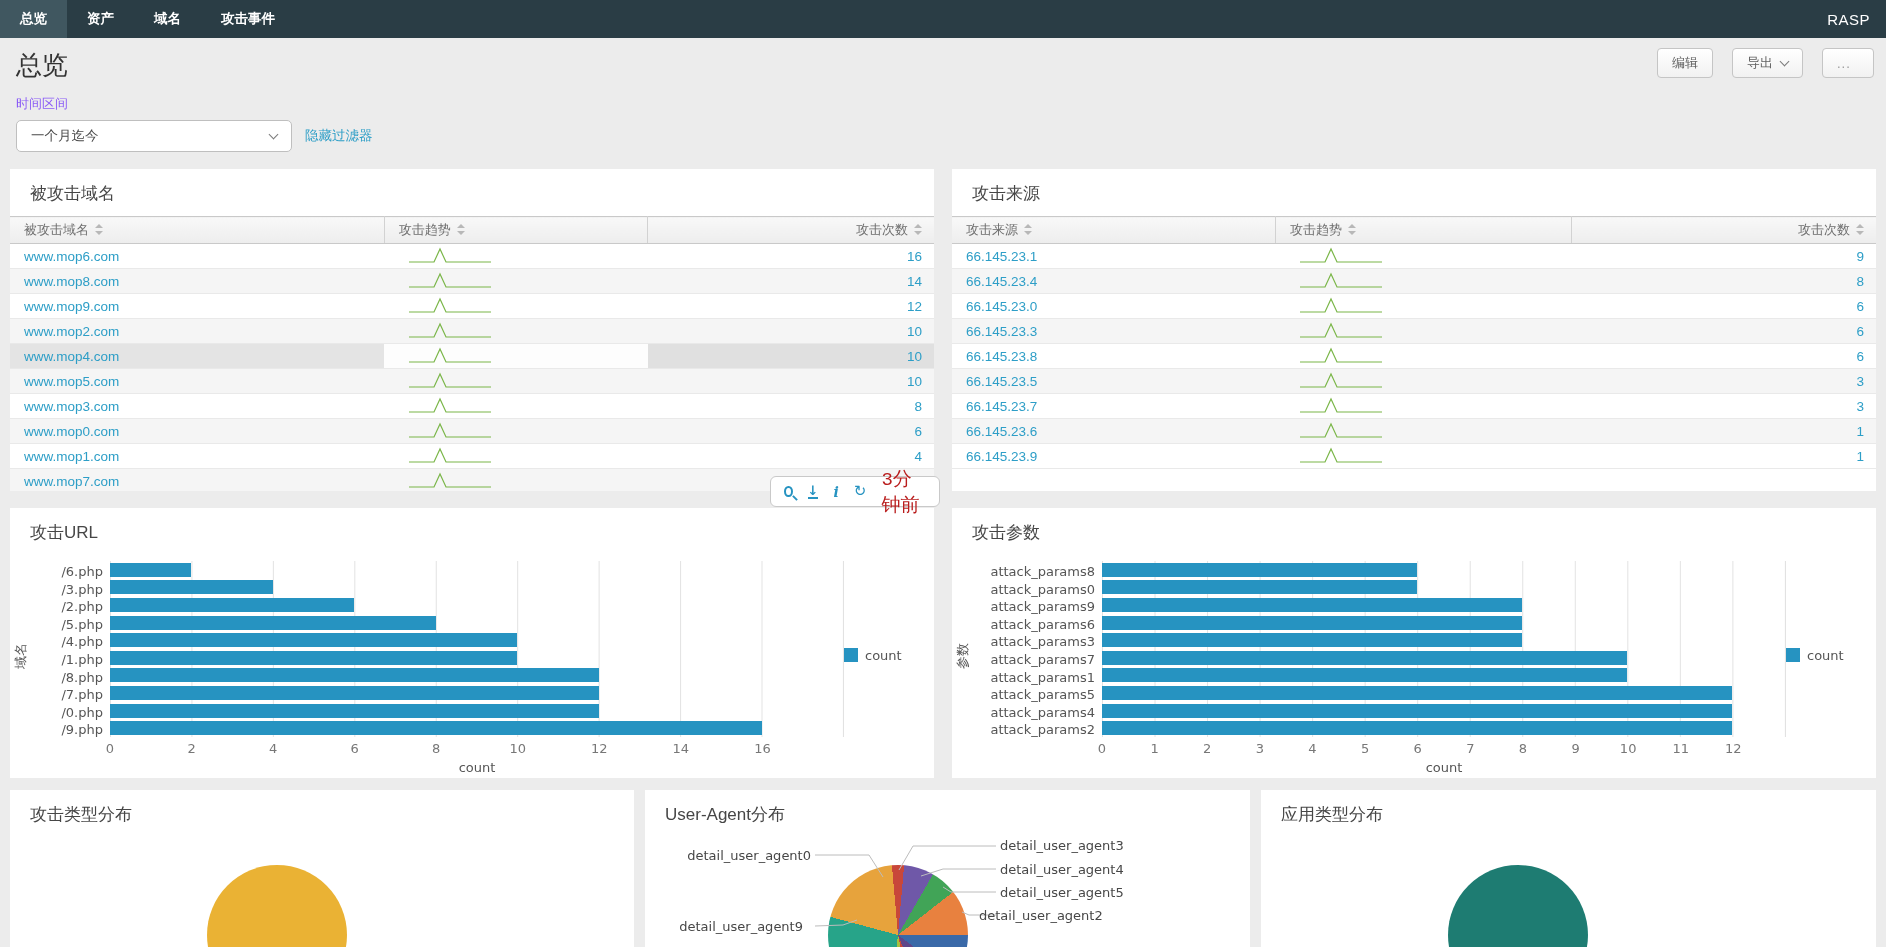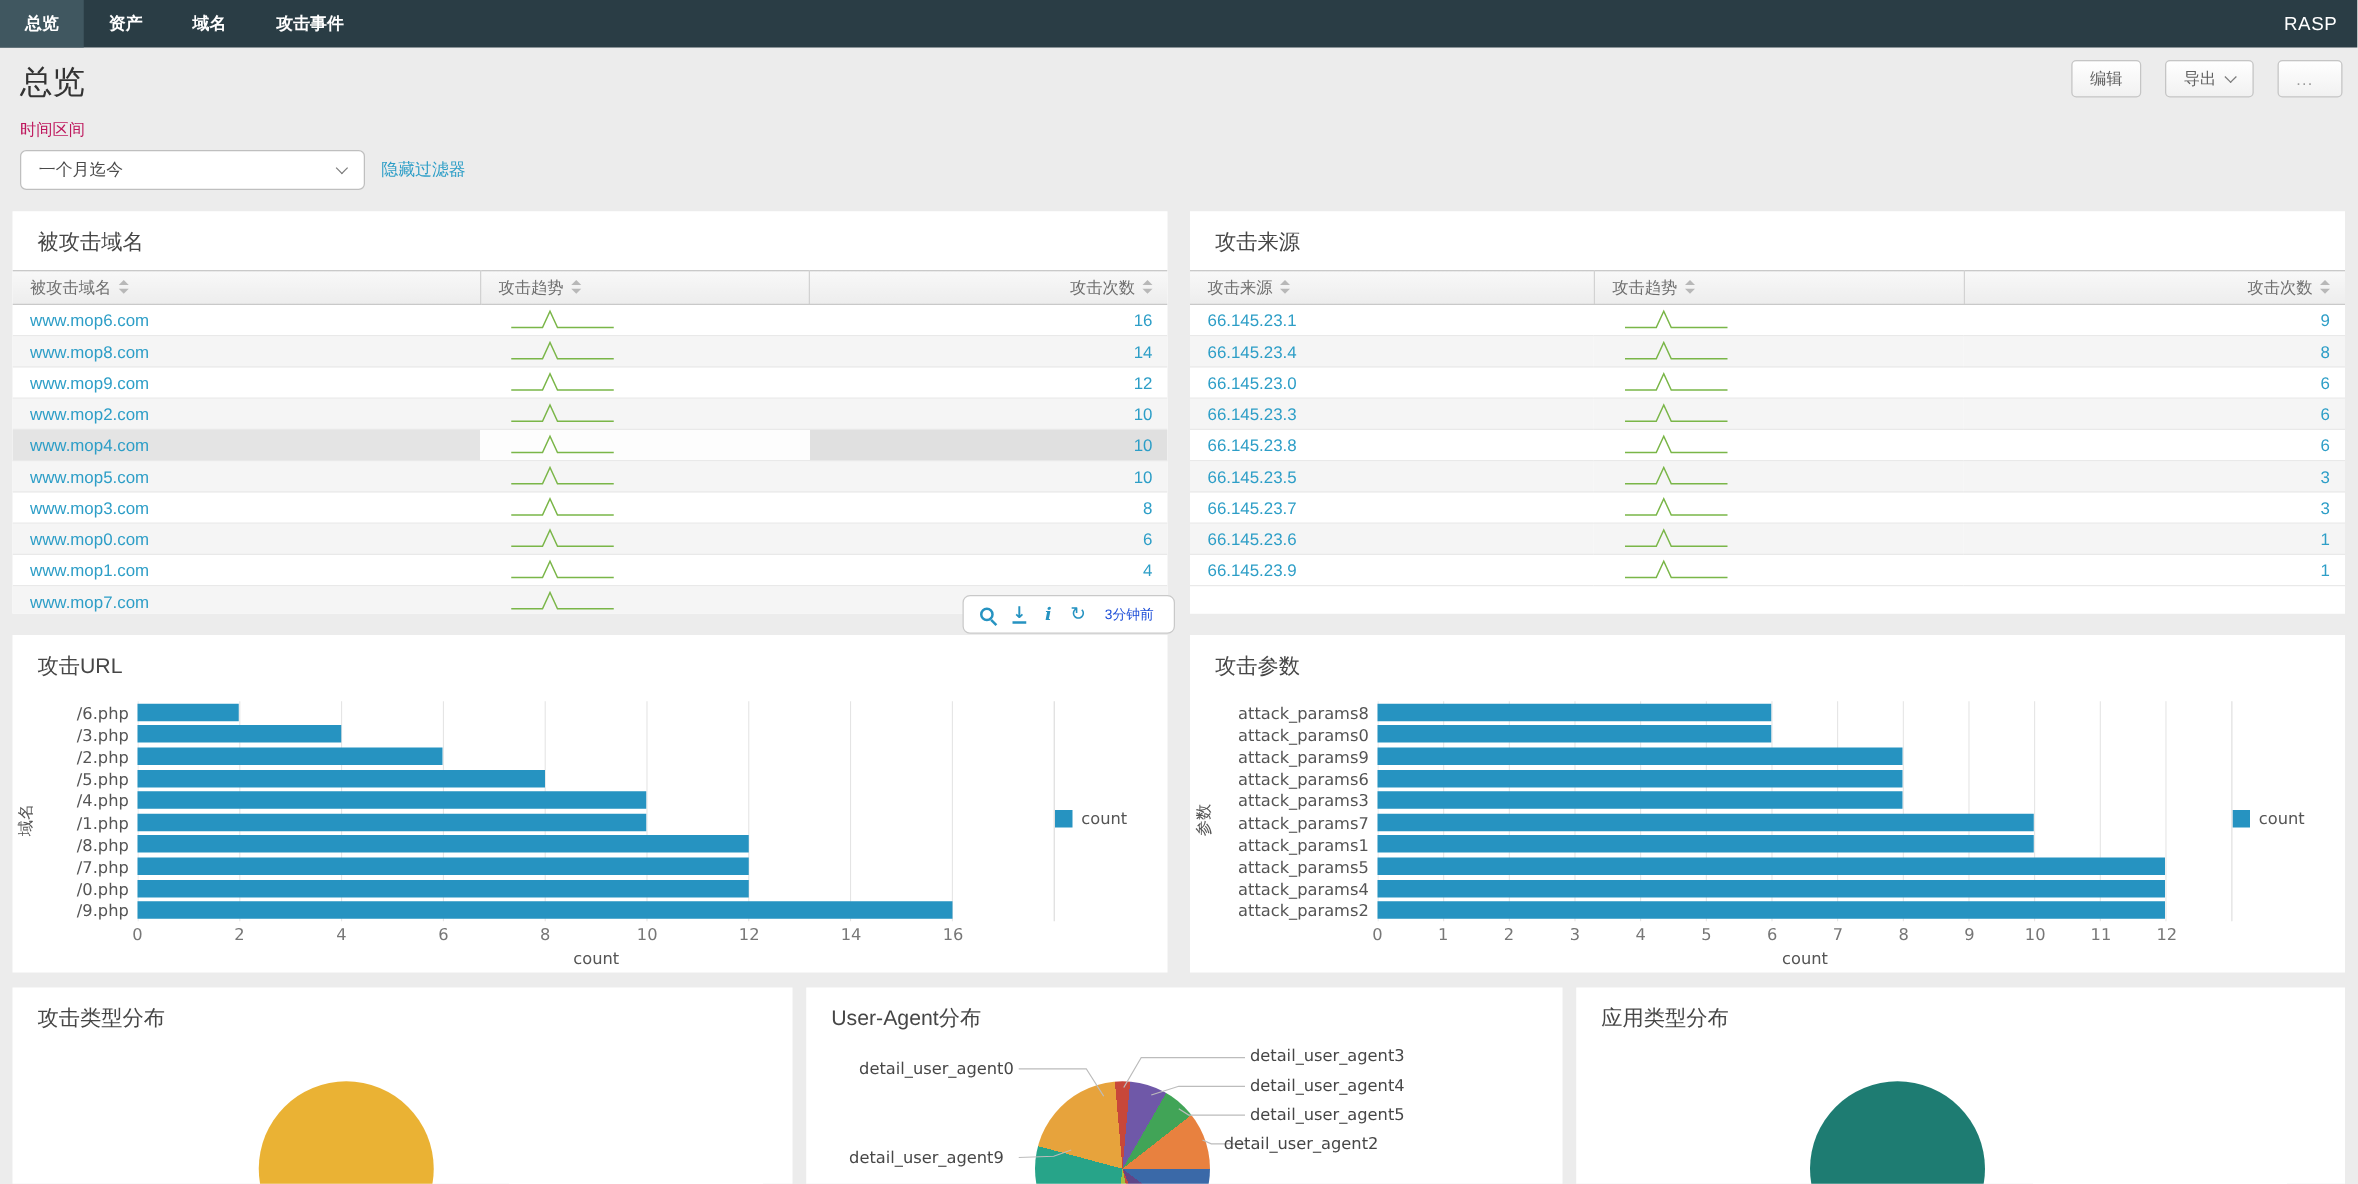--- a/index.html
+++ b/index.html
@@ -19,21 +19,21 @@
   .page-title { font-size:26px; color:#333; }
   .head-btns { display:flex; gap:19px; }
   .btn { height:30px; min-width:52px; padding:0 14px; border:1px solid #c5c5c5; border-radius:4px;
          background:linear-gradient(#ffffff,#f1f1f1); color:#616161; font-size:13px;
          display:flex; align-items:center; gap:8px; cursor:pointer; }
   .btn.more { color:#9a9a9a; letter-spacing:1px; }
   .chev { width:7px; height:7px; border-right:1.5px solid #7b7b7b; border-bottom:1.5px solid #7b7b7b;
           transform:rotate(45deg); margin-top:-3px; }
   
   .filter-zone { padding:12px 0 0 16px; }
-  .filter-label { font-size:13px; color:#be185d; }
+  .filter-label { font-size:13px; color:#8b5cf6; }
   .filter-row { display:flex; align-items:center; margin-top:7px; }
   .select { width:276px; height:32px; border:1px solid #bfbfbf; border-radius:5px; background:#fff;
             display:flex; align-items:center; justify-content:space-between; padding:0 14px; font-size:13.5px; color:#4a4a4a; cursor:pointer;}
   .link { color:#2d9ec7; text-decoration:none; font-size:13.5px; cursor:pointer; }
   .filter-row .link { margin-left:13px; }
   
   .row { display:flex; gap:18px; margin:17px 10px 0 10px; }
   .panel { background:#fff; }
   .panel-title { font-size:17px; color:#464646; padding:13px 20px 11px 20px; }
   
@@ -60,21 +60,21 @@
   .float-toolbar { position:absolute; left:770px; top:476px; height:31px; width:170px; z-index:6;
       background:#fff; border:1px solid #c9c9c9; border-radius:6px; display:flex; align-items:center;
       gap:15px; padding:0 13px; }
   .tb-ic { color:#2693c1; cursor:pointer; display:inline-block; }
   .ic-search { width:11px; height:11px; border:2px solid #2693c1; border-radius:50%; position:relative; }
   .ic-search::after { content:""; position:absolute; width:2px; height:6px; background:#2693c1;
       left:8px; top:7px; transform:rotate(-45deg); }
   .ic-dl { font-family:"DejaVu Sans",sans-serif; font-size:13px; font-weight:bold; border-bottom:2px solid #2693c1; line-height:13px; }
   .ic-info { font-family:"DejaVu Serif",serif; font-style:italic; font-weight:bold; font-size:14px; }
   .ic-refresh { font-family:"DejaVu Sans",sans-serif; font-size:15px; line-height:15px; }
-  .age { color:#1d4ed8; font-size:11px; }
+  .age { color:#b91c1c; font-size:19px;font-family:Liberation Mono, monospace; }
   
   .chart-panel { flex:1; height:270px; overflow:hidden; }
   .chart-body { display:flex; padding:6px 8px 0 6px; font-family:"DejaVu Sans",sans-serif; }
   .ylab-col { width:22px; position:relative; }
   .ylab { position:absolute; top:86px; left:-8px; transform:rotate(-90deg); font-size:13px; color:#555; white-space:nowrap; }
   .cat-col { padding-top:2px; }
   .chart-a .cat-col { width:72px; }
   .chart-b .cat-col { width:122px; }
   .cat-label { height:17.6px; line-height:17.6px; text-align:right; font-size:13px; color:#555; padding-right:7px; white-space:nowrap; }
   .plot-wrap { flex:1; display:flex; flex-direction:column; }

